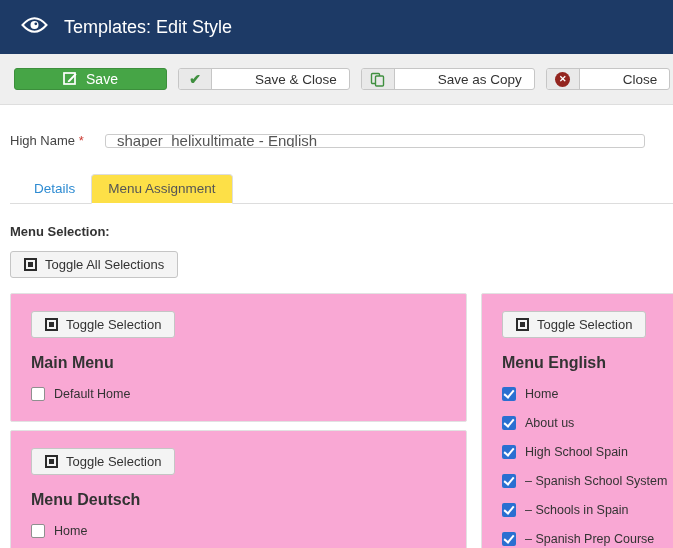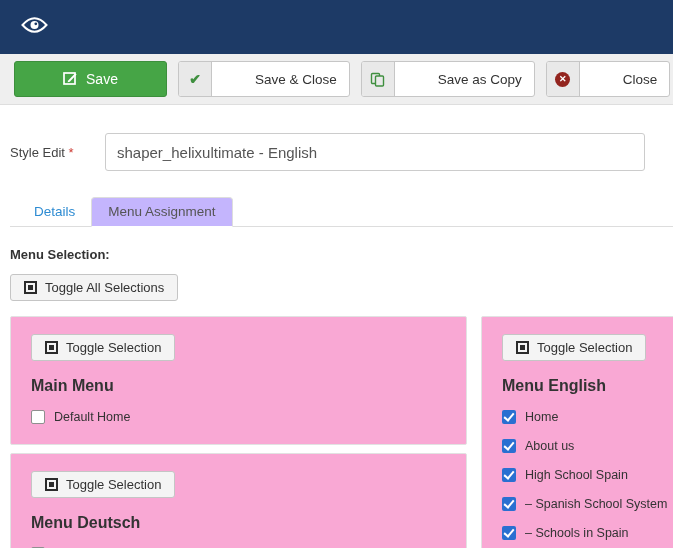--- a/index.html
+++ b/index.html
@@ -7,48 +7,48 @@
     font-family:"Liberation Sans", sans-serif; }
 
   
   .header { height:54px; background:#1d3a66; display:flex; align-items:center;
     padding-left:21px; }
   .header-title { color:#fff; font-size:18px; font-weight:400; margin-left:16px; }
 
   
   .subhead { height:51px; background:#efefef; border-bottom:1px solid #dedede;
     display:flex; align-items:center; padding-left:14px; gap:11px; }
-  .btn { height:36px; border-radius:3px; font-size:13.5px; display:inline-flex;
+  .btn { height:22px; border-radius:3px; font-size:13.5px; display:inline-flex;
     align-items:center; cursor:pointer; }
   .btn-save { width:153px; background:#46a546; border:1px solid #3c8f3c; color:#fff;
     justify-content:center; gap:9px; font-size:14px; }
   .btn-grouped { border:1px solid #c6c6c6; background:#fff; color:#333; overflow:hidden; }
   .icon-cell { width:33px; align-self:stretch; background:#e9e9e9;
     border-right:1px solid #c6c6c6; display:flex; align-items:center; justify-content:center; }
   .label-cell { padding:0 12px; white-space:nowrap;margin-left:31px; }
   .check-glyph { color:#3f8f3f; font-size:14px; font-weight:bold; }
   .close-circle { width:15px; height:15px; border-radius:50%; background:#93251f;
     display:flex; align-items:center; justify-content:center; color:#fff; font-size:9px;
     font-weight:bold; line-height:1; }
 
   
   .content { padding:0 0 0 10px; }
   .style-row { margin-top:28px; display:flex; align-items:center; }
   .style-label { width:86px; font-size:13px; color:#444; }
   .required { color:#cc3b33; }
-  .style-input { width:540px; height:38px; margin-left:9px; border:1px solid #ccc;
+  .style-input { width:540px; height:14px; margin-left:9px; border:1px solid #ccc;
     border-radius:3px; padding:0 11px; font-size:15px; color:#555;
     font-family:"Liberation Sans", sans-serif; }
 
   
   .tabs { margin-top:26px; border-bottom:1px solid #ddd; display:flex;
     align-items:flex-end; padding-left:8px; }
   .tab { font-size:13.5px; padding:6px 16px 7px; cursor:pointer; }
   .tab-inactive { color:#2d8bd2; }
-  .tab-active { background:#c4b5fd; border:1px solid #ddd; border-bottom:1px solid #fff;
+  .tab-active { background:#fde047; border:1px solid #ddd; border-bottom:1px solid #fff;
     border-radius:4px 4px 0 0; color:#555; margin-bottom:-1px; }
 
   .menu-selection-label { margin-top:20px; font-size:13px; color:#333;font-weight:bold; }
 
   .btn-toggle { margin-top:12px; height:27px; border:1px solid #c5c5c5; border-radius:3px;
     background:#f4f4f4; display:inline-flex; align-items:center; gap:8px; padding:11px 13px;
     font-size:13px; color:#333; cursor:pointer; }
   .toggle-glyph { width:13px; height:13px; border:2px solid #2b2b2b; display:inline-flex;
     align-items:center; justify-content:center; }
   .toggle-glyph i { display:block; width:5px; height:5px; background:#2b2b2b; }
@@ -72,20 +72,21 @@
 <body>
 
 <div class="header">
   <span>
     <svg width="27" height="18" viewBox="0 0 27 18">
       <path d="M1.5 9 Q13.5 -4.5 25.5 9 Q13.5 22.5 1.5 9 Z" fill="none" stroke="#fff" stroke-width="2"></path>
       <circle cx="13.5" cy="9" r="4" fill="#fff"></circle>
       <circle cx="14.8" cy="7.8" r="1.4" fill="#1d3a66"></circle>
     </svg>
   </span>
+  <span class="header-title">Templates: Edit Style</span>
 </div>
 
 <div class="subhead">
   <button class="btn btn-save">
     <span>
       <svg width="14" height="14" viewBox="0 0 14 14">
         <rect x="1" y="2" width="11" height="11" fill="none" stroke="#fff" stroke-width="1.7"></rect>
         <path d="M5.2 9.6 L12.2 2.2 L13.6 3.6 L6.8 10.8 L4.6 11.2 Z" fill="#fff"></path>
       </svg>
     </span>
@@ -115,21 +116,21 @@
     </span>
     <span class="label-cell">Close</span>
   </button>
 </div>
 
 <div class="content">
 
   
   <div class="style-row">
     <span class="style-label">
-      <span>Style Edit</span>
+      <span>High Name</span>
       <span class="required">*</span>
     </span>
     <input class="style-input" type="text" value="shaper_helixultimate - English" style="">
   </div>
 
   
   <div class="tabs">
     <span class="tab tab-inactive">Details</span>
     <span class="tab tab-active">Menu Assignment</span>
   </div>

